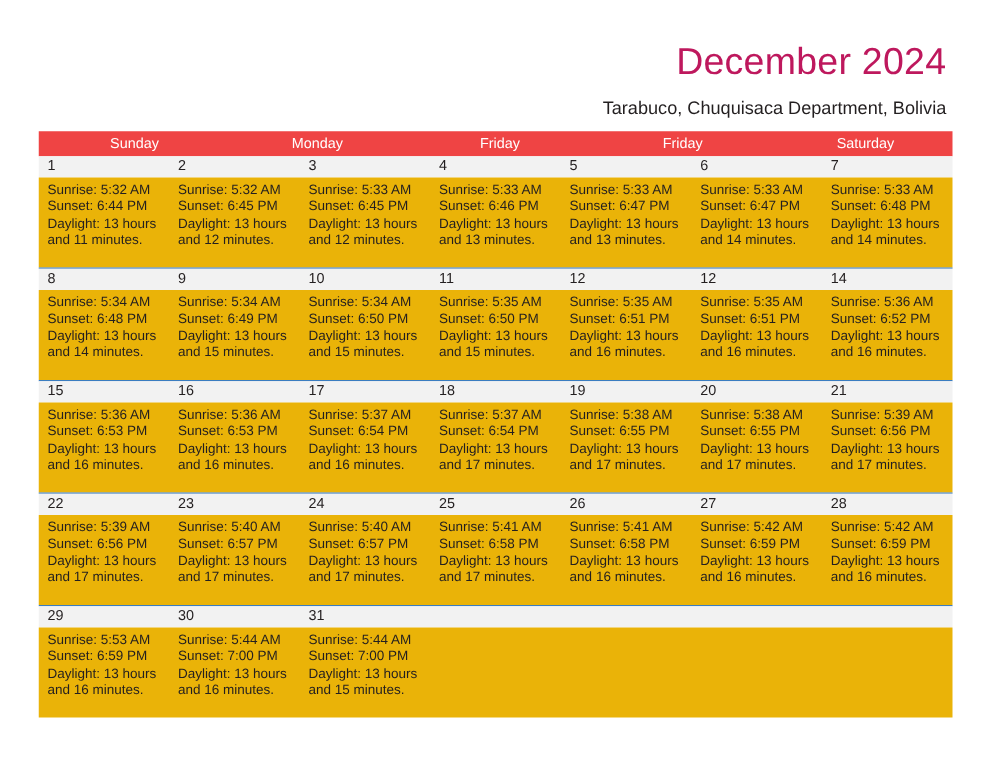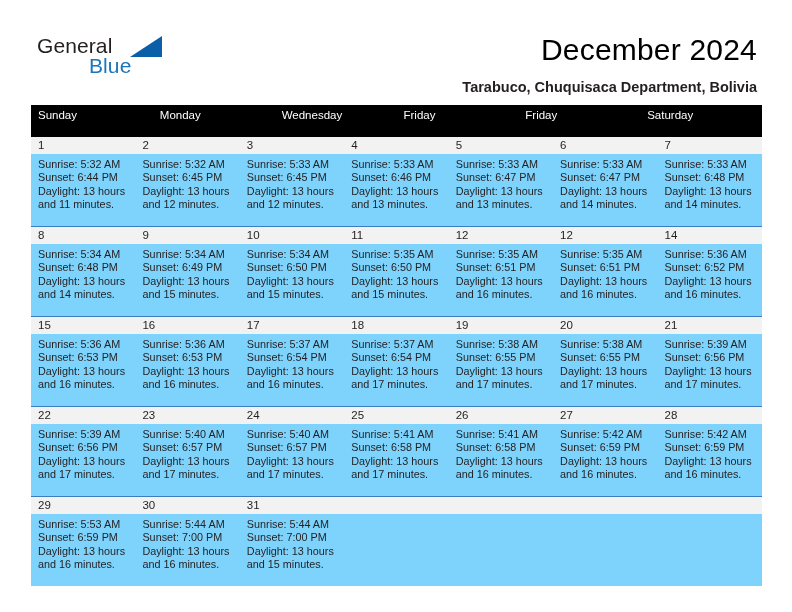--- a/index.html
+++ b/index.html
@@ -63,47 +63,48 @@
     border-style: solid;
     border-width: 0 0 21px 32px;
     border-color: transparent transparent #0b5ea8 transparent;
   }
   .title {
     position: absolute;
     right: 35px;
     top: 33px;
     font-size: 30px;
     font-weight: normal;
-    color: #000000;
+    color: #be185d;
     text-align: right;
     white-space: nowrap;
     letter-spacing: 0.2px;
   }
   .subtitle {
     position: absolute;
     right: 35px;
     top: 79px;
     font-size: 14.5px;
-    font-weight: bold;
+    font-weight: normal;
     color: #231f20;
     text-align: center;
     white-space: nowrap;
   }
 
   
   .calendar {
     position: absolute;
     left: 31px;
     top: 105px;
     width: 731px;
   }
   .weekday-row {
     display: flex;
-    background: #000000;
-    height: 32px;
+    background: #ef4444;
+    height: 20px;
+    text-align: center;
   }
   .weekday {
     flex: 1 1 0;
     min-width: 0;
     color: #ffffff;
     font-size: 11.5px;
     line-height: 20px;
     padding-left: 7px;
     box-sizing: border-box;
     white-space: nowrap;
@@ -126,55 +127,49 @@
     min-width: 0;
     font-size: 11.5px;
     line-height: 17px;
     color: #231f20;
     padding-left: 7px;
     box-sizing: border-box;
   }
   .detail-strip {
     display: flex;
     height: 72px;
-    background: #7dd3fc;
+    background: #eab308;
   }
   .daycell {
     flex: 1 1 0;
     min-width: 0;
     padding: 4px 6px 0 7px;
     box-sizing: border-box;
   }
   .dline {
     font-size: 10.8px;
     line-height: 13.3px;
     color: #231f20;
     white-space: nowrap;
   }
 </style>
 </head>
 <body>
 
 <div class="page">
 
   <div class="header">
-    <div class="logo">
-      <span class="logo-general">General</span>
-      <span class="logo-triangle"></span>
-      <span class="logo-blue">Blue</span>
-    </div>
     <div class="title">December 2024</div>
     <div class="subtitle">Tarabuco, Chuquisaca Department, Bolivia</div>
   </div>
 
   <div class="calendar">
     <div class="weekday-row">
       <div class="weekday">Sunday</div>
       <div class="weekday">Monday</div>
-      <div class="weekday">Wednesday</div>
       <div class="weekday">Friday</div>
       <div class="weekday">Friday</div>
       <div class="weekday">Saturday</div>
     </div>
     <div id="weeks-container">
         <div class="week-row first-row">
           <div class="daynum-strip">
             <div class="daynum">1</div>
             <div class="daynum">2</div>
             <div class="daynum">3</div>

